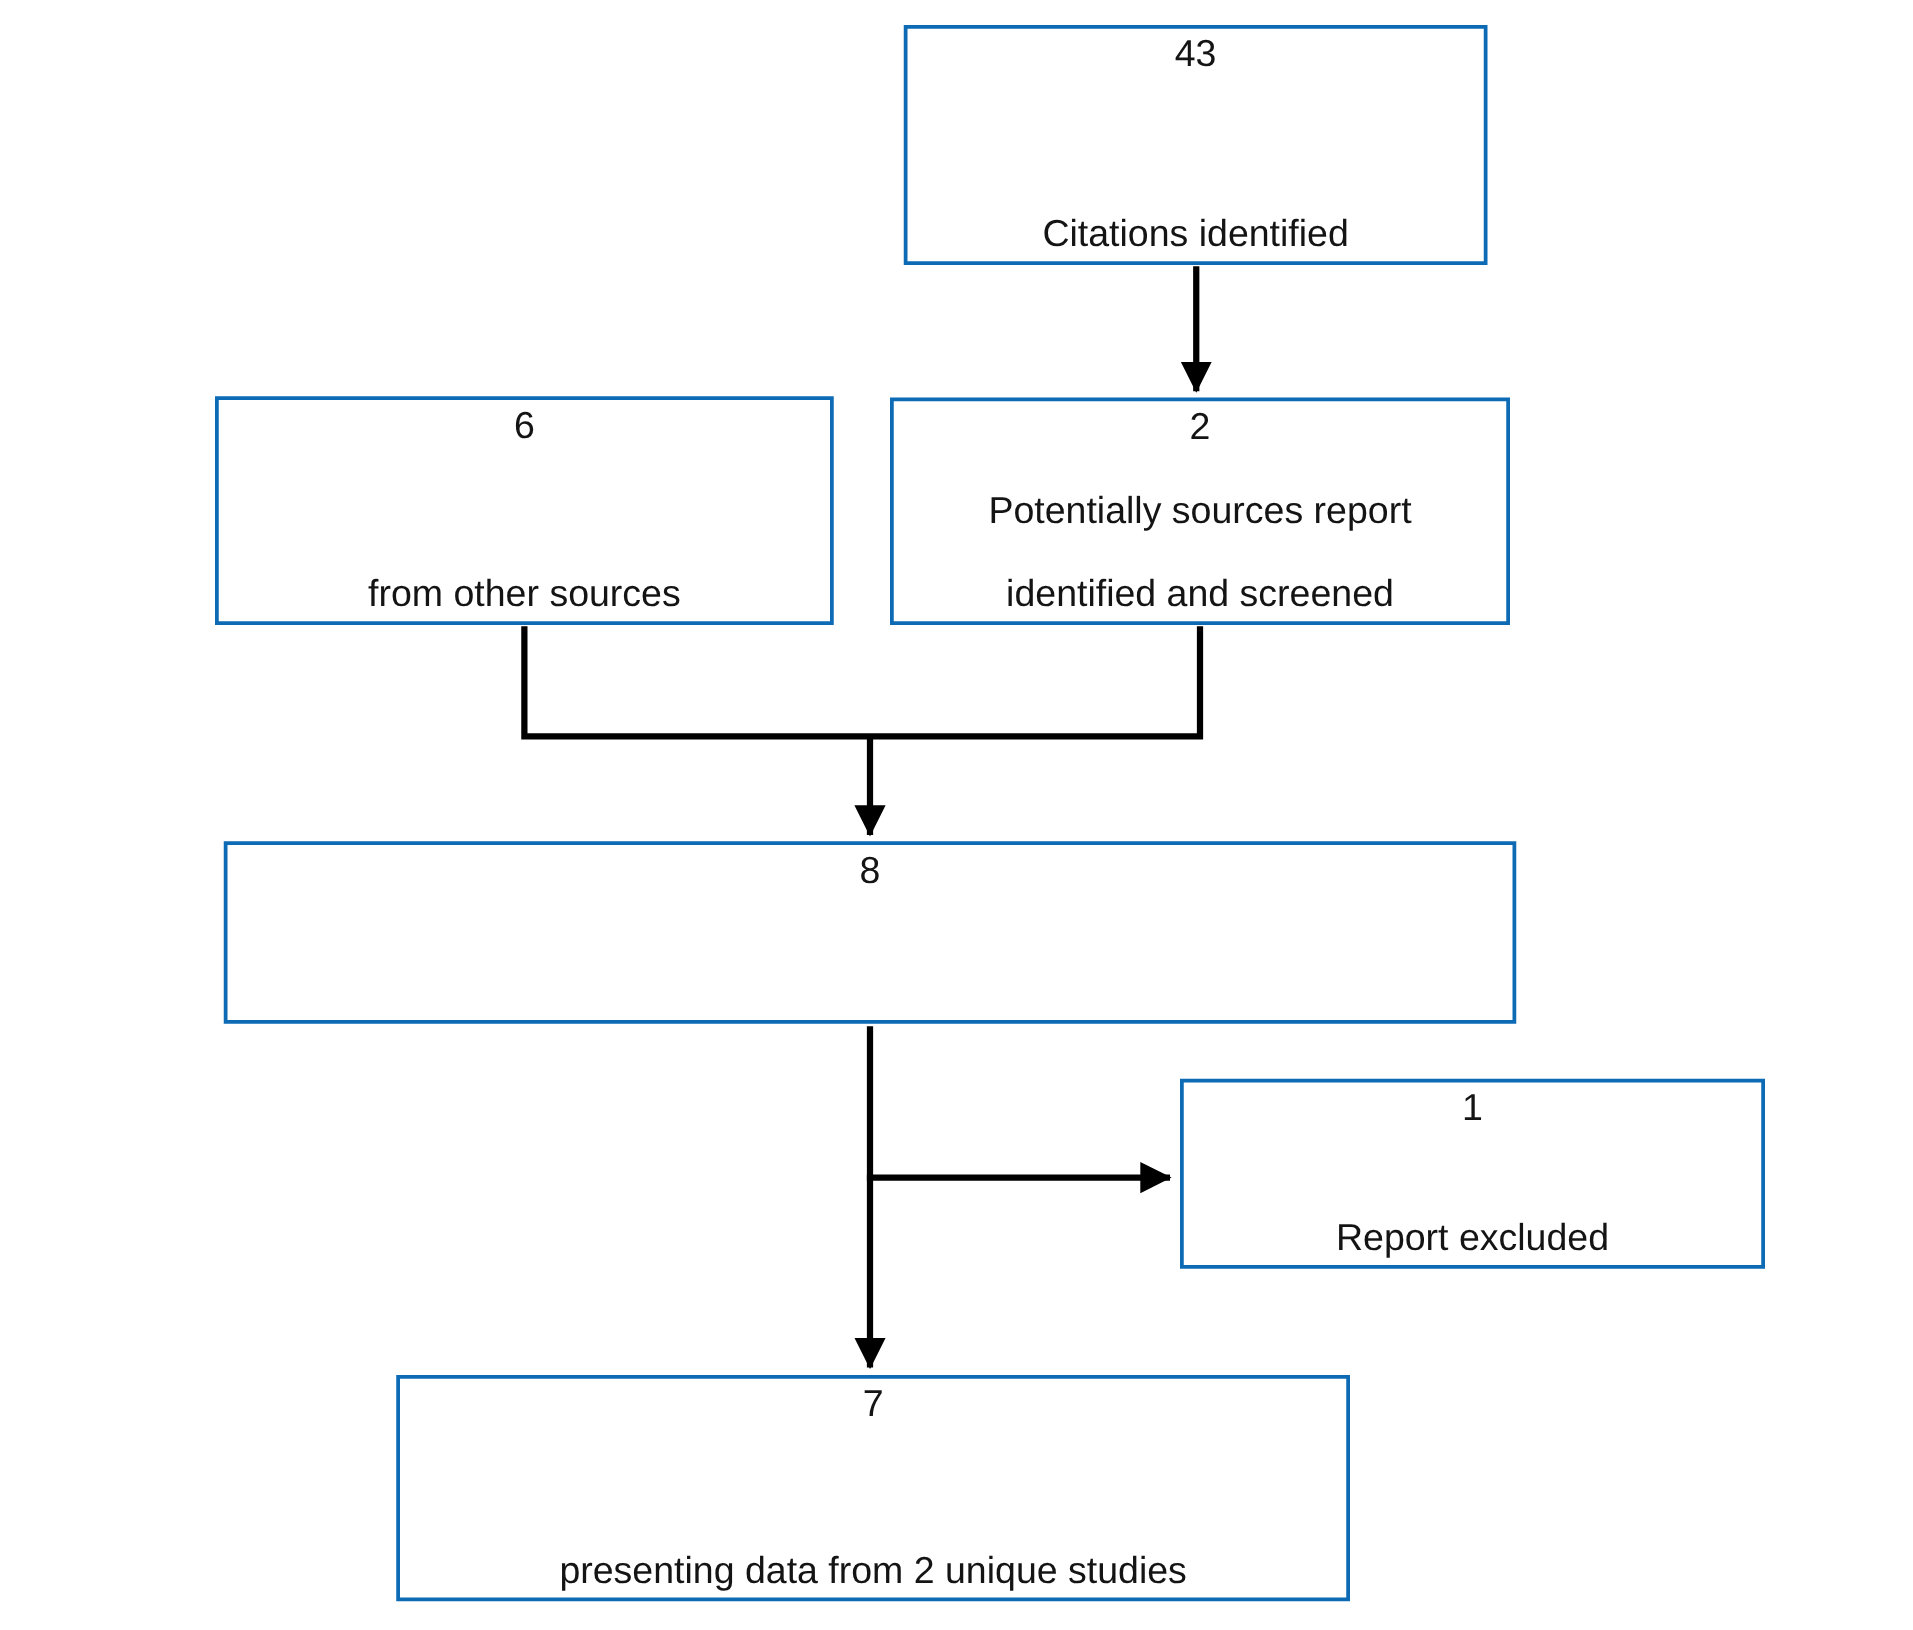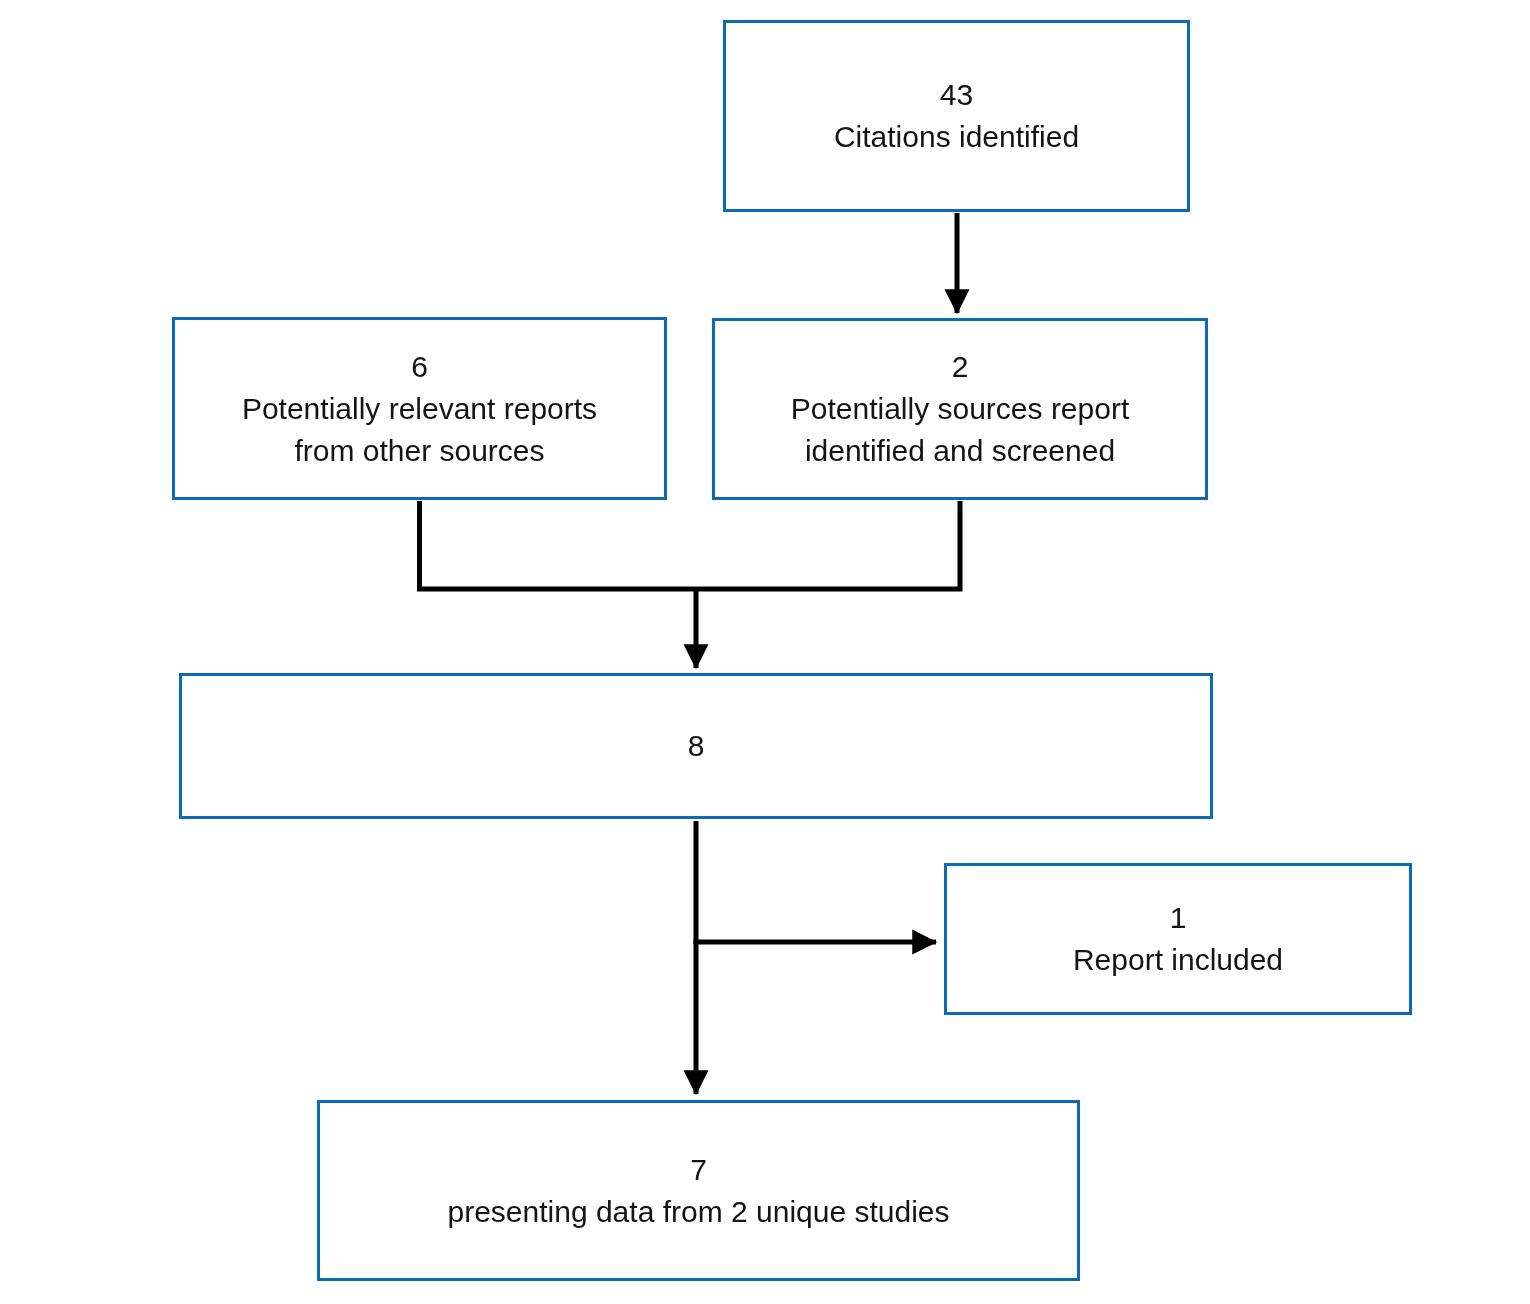--- a/index.html
+++ b/index.html
@@ -23,21 +23,21 @@
     height: 1304px;
     pointer-events: none;
   }
   .flow-box {
     position: absolute;
     box-sizing: border-box;
     border: 3px solid #0d6ab5;
     background: #ffffff;
     display: flex;
     flex-direction: column;
-    justify-content: center;
+    justify-content: space-between;
     align-items: center;
     text-align: center;
     color: #141414;
     font-size: 30px;
     line-height: 42px;
     padding: 0 10px;
   }
   .flow-box .count,
   .flow-box .line { width: 100%; }
 
@@ -78,37 +78,36 @@
     <line class="connector" x1="693.5" y1="942" x2="936" y2="942" marker-end="url(#arrowhead)"></line>
   </svg>
 
   <div class="flow-box" id="box-citations">
     <div class="count">43</div>
     <div class="line">Citations identified</div>
   </div>
 
   <div class="flow-box" id="box-other">
     <div class="count">6</div>
-    <div class="line">Potentially relevant reports</div>
     <div class="line">from other sources</div>
   </div>
 
   <div class="flow-box" id="box-screened">
     <div class="count">2</div>
     <div class="line">Potentially sources report</div>
     <div class="line">identified and screened</div>
   </div>
 
   <div class="flow-box" id="box-total">
     <div class="count">8</div>
   </div>
 
   <div class="flow-box" id="box-excluded">
     <div class="count">1</div>
-    <div class="line">Report included</div>
+    <div class="line">Report excluded</div>
   </div>
 
   <div class="flow-box" id="box-included">
     <div class="count">7</div>
     <div class="line">presenting data from 2 unique studies</div>
   </div>
 
 </div>
 
 </body></html>

